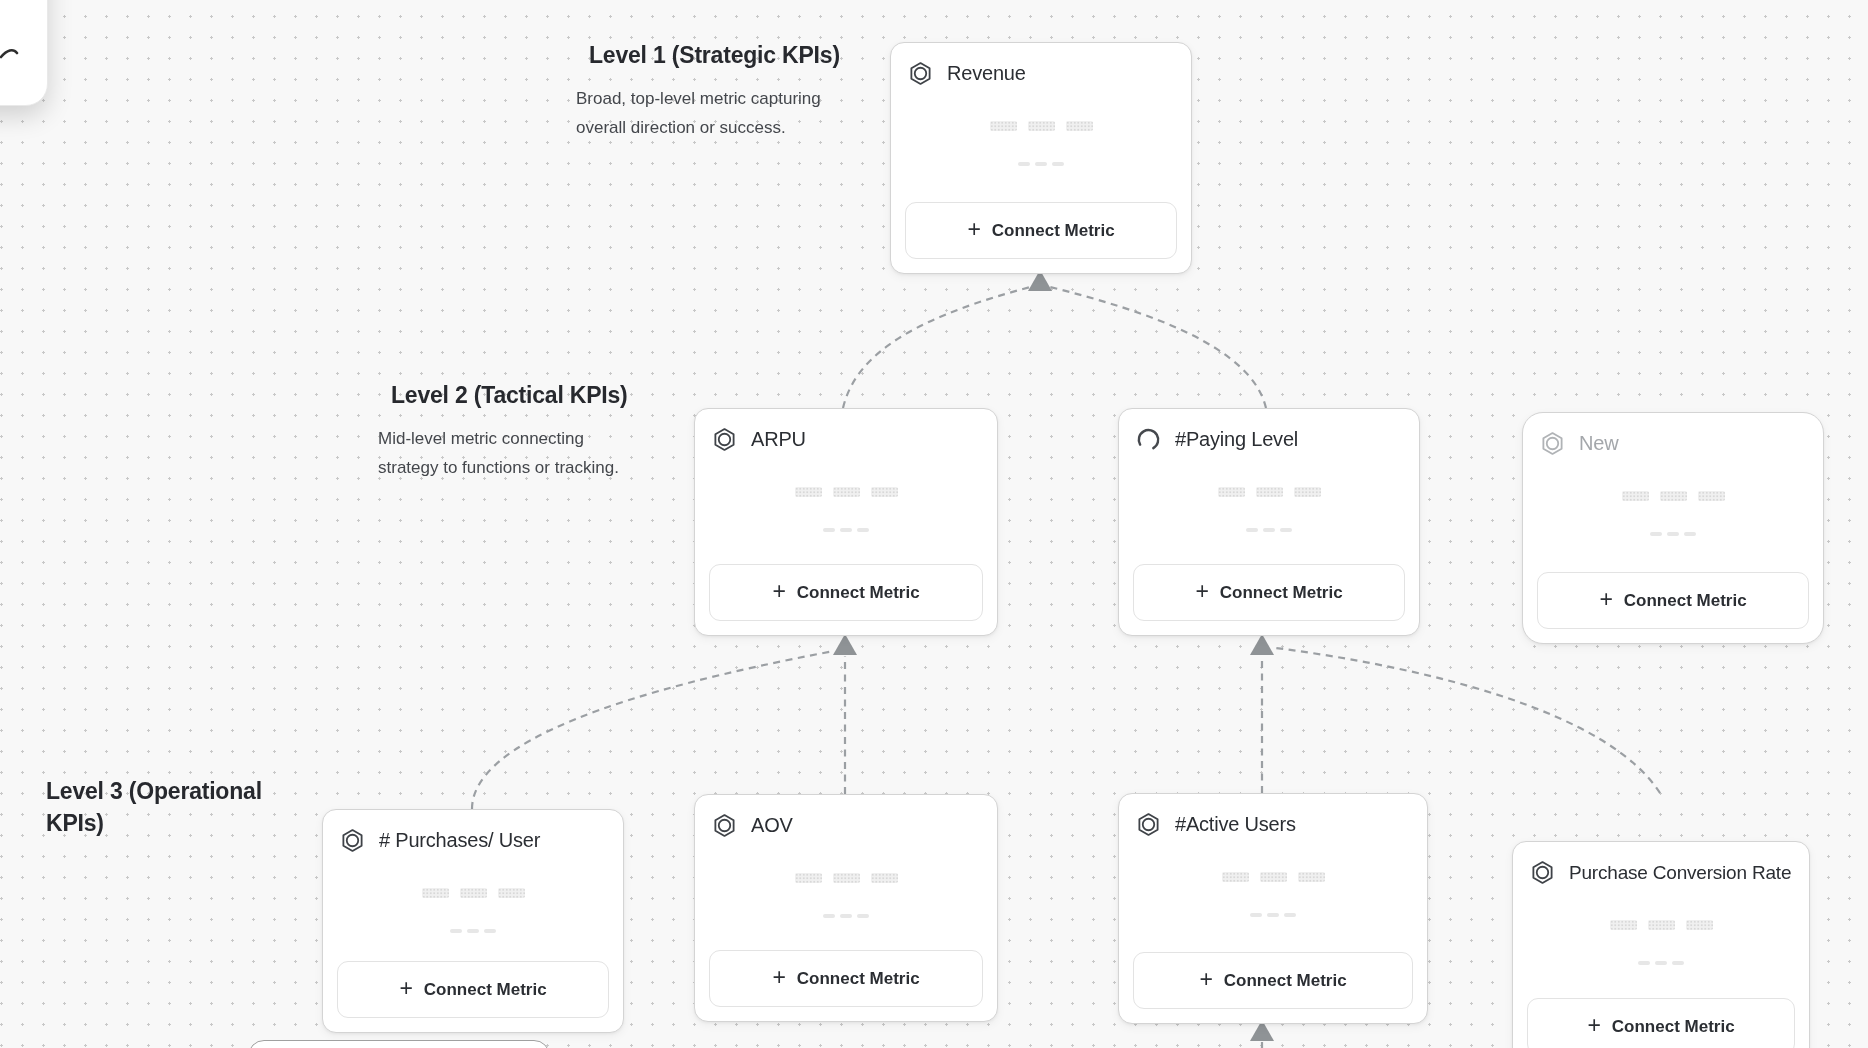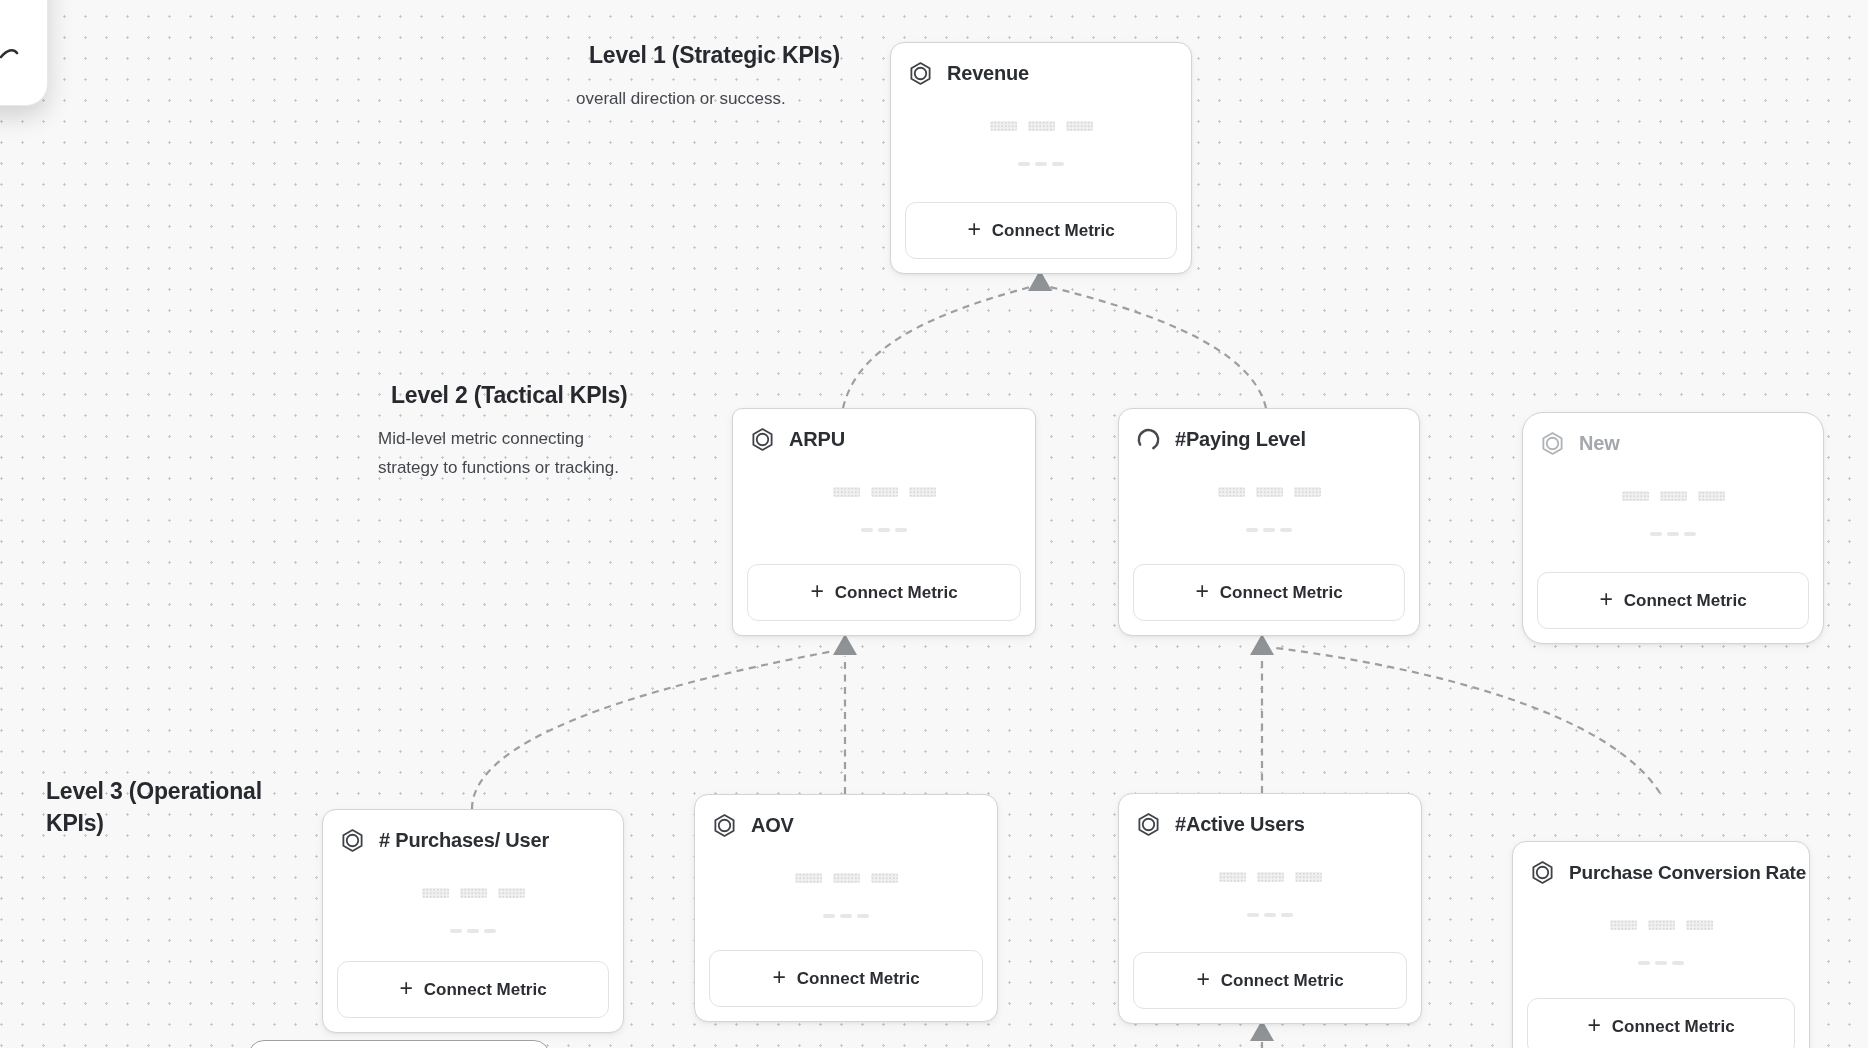--- a/index.html
+++ b/index.html
@@ -20,21 +20,21 @@
   .level-title{font-size:23px;font-weight:700;color:#27292e;letter-spacing:-.2px;line-height:32px;margin:13px;}
   .level-desc{margin-top:10px;font-size:17px;line-height:29px;color:#44474c;}
 
   
   .card{
     position:absolute;background:#fff;border:1px solid #d4d4d4;border-radius:14px;
     box-shadow:0 1px 3px rgba(0,0,0,.05),0 3px 10px rgba(0,0,0,.05);
   }
   .card-header{position:absolute;top:17px;left:16px;display:flex;align-items:center;gap:13px;}
   .card-icon{width:27px;height:27px;flex:0 0 auto;display:block;}
-  .card-title{font-size:20px;font-weight:700;color:#2b2e33;letter-spacing:-.2px;line-height:27px;white-space:nowrap;}
+  .card-title{font-size:20px;font-weight:400;color:#2b2e33;letter-spacing:-.2px;line-height:27px;white-space:nowrap;}
   .card.muted .card-title{color:#a4a7ab;}
   .card.small-title .card-title{font-size:19px;}
 
   .sk-row1{position:absolute;top:78px;left:0;right:0;display:flex;justify-content:center;gap:11px;}
   .sk-bar{
     width:27px;height:10px;border-radius:2px;background-color:#f0f0f0;
     background-image:radial-gradient(#d8d8d8 1px,transparent 1.2px);background-size:3.5px 3.5px;
   }
   .sk-row2{position:absolute;top:119px;left:0;right:0;display:flex;justify-content:center;gap:5px;}
   .sk-dash{width:12px;height:4px;border-radius:2px;background:#e7e7e7;}
@@ -77,20 +77,21 @@
       <path d="M1040 270 L1052 291 L1028 291 Z"></path>
       <path d="M845 634 L857 655 L833 655 Z"></path>
       <path d="M1262 634 L1274 655 L1250 655 Z"></path>
       <path d="M1262 1020 L1274 1041 L1250 1041 Z"></path>
     </g>
   </svg>
 
   <div class="level-heading" style="left:576px;top:26px;width:280px;">
     <h3 class="level-title">Level 1 (Strategic KPIs)</h3>
     <div class="level-desc">
+      <div>Broad, top-level metric capturing</div>
       <div>overall direction or success.</div>
     </div>
   </div>
 
   <div class="level-heading" style="left:378px;top:366px;width:270px;">
     <h3 class="level-title">Level 2 (Tactical KPIs)</h3>
     <div class="level-desc">
       <div>Mid-level metric connecting</div>
       <div>strategy to functions or tracking.</div>
     </div>
@@ -117,21 +118,21 @@
         <span class="sk-dash"></span>
         <span class="sk-dash"></span>
         <span class="sk-dash"></span>
       </div>
     <div class="connect-btn">
       <span class="plus-icon">+</span>
       <span>Connect Metric</span>
     </div>
   </div>
 
-  <div class="card" style="left:732px;top:408px;width:302px;height:226px;border-radius:10px;">
+  <div class="card" style="left:694px;top:408px;width:302px;height:226px;">
     <div class="card-header">
       <svg class="card-icon" viewBox="0 0 24 24" fill="none" stroke="#3f4348" stroke-width="1.6">
         <path d="M12 2.7 20.1 7.35 20.1 16.65 12 21.3 3.9 16.65 3.9 7.35Z" stroke-linejoin="round"></path>
           <circle cx="12" cy="12" r="5.1"></circle>
       </svg>
       <span class="card-title">ARPU</span>
     </div>
     <div class="sk-row1">
         <span class="sk-bar"></span>
         <span class="sk-bar"></span>
@@ -236,21 +237,21 @@
         <span class="sk-dash"></span>
         <span class="sk-dash"></span>
         <span class="sk-dash"></span>
       </div>
     <div class="connect-btn">
       <span class="plus-icon">+</span>
       <span>Connect Metric</span>
     </div>
   </div>
 
-  <div class="card" style="left:1118px;top:793px;width:302px;height:229px;">
+  <div class="card" style="left:1118px;top:793px;width:302px;height:229px;padding-left:6px;">
     <div class="card-header">
       <svg class="card-icon" viewBox="0 0 24 24" fill="none" stroke="#3f4348" stroke-width="1.6">
         <path d="M12 2.7 20.1 7.35 20.1 16.65 12 21.3 3.9 16.65 3.9 7.35Z" stroke-linejoin="round"></path>
           <circle cx="12" cy="12" r="5.1"></circle>
       </svg>
       <span class="card-title">#Active Users</span>
     </div>
     <div class="sk-row1">
         <span class="sk-bar"></span>
         <span class="sk-bar"></span>

